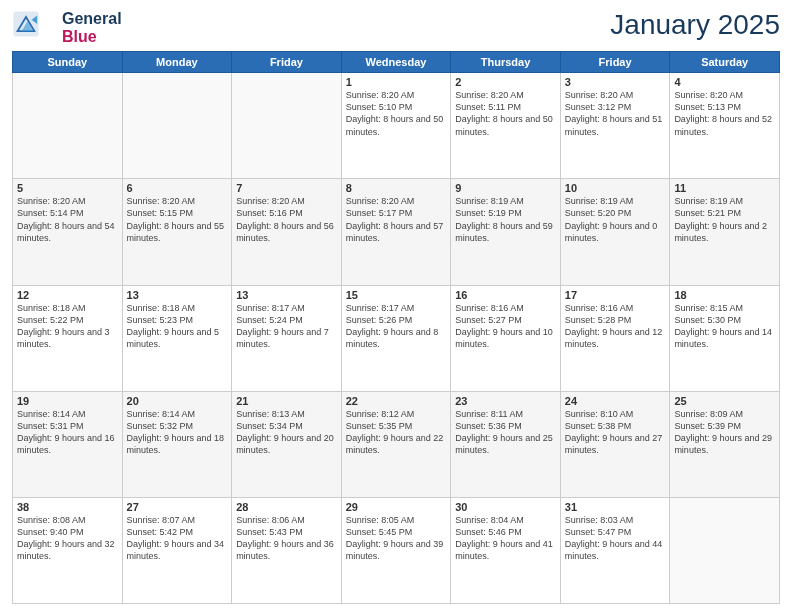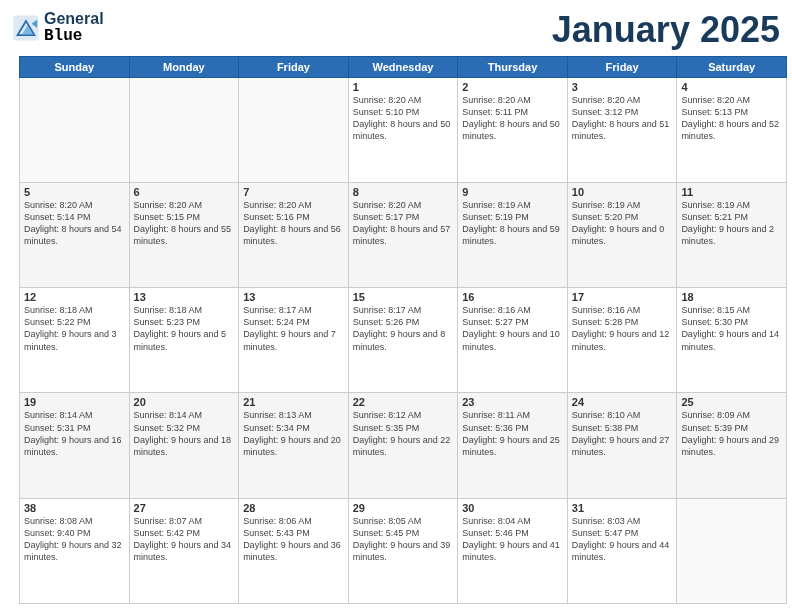--- a/index.html
+++ b/index.html
@@ -18,48 +18,46 @@
       flex-direction: column;
     }
     .header {
       display: flex;
       justify-content: space-between;
       align-items: flex-start;
       margin-bottom: 6px;
     }
     .logo {
       display: flex;
-      align-items: center;
-      gap: 2px;
+      gap: 20px;
     }
     .logo-icon {
       width: 28px;
       height: 28px;
       margin-right: 2px;
     }
     .title-section {
       text-align: right;
     }
     .month-title {
-      font-size: 36px;
-      font-weight: bold;
+      font-size: 28px;
+      font-weight: normal;
       color: #1a3a5c;
       line-height: 1.1;
     }
     .subtitle {
       font-size: 13px;
       color: #555;
     }
     .calendar {
       flex: 1;
       border: 1px solid #ccc;
       border-collapse: collapse;
       width: 100%;
       table-layout: fixed;
-      margin-left: 7px;
     }
     .calendar th {
       background: #2a6db5;
       color: #fff;
       font-size: 11px;
       font-weight: bold;
       text-align: center;
       padding: 4px 2px;
       border: 1px solid #1a5a9a;
     }
@@ -97,21 +95,21 @@
   <div class="header">
     <div class="logo">
       <svg class="logo-icon" viewBox="0 0 40 40">
         <rect x="2" y="2" width="36" height="36" rx="4" fill="#2a6db5" opacity="0.15"></rect>
         <polygon points="8,30 20,10 32,30" fill="none" stroke="#2a6db5" stroke-width="2.5"></polygon>
         <polygon points="14,30 22,16 30,30" fill="#4a9fd4" opacity="0.7"></polygon>
         <polygon points="28,14 36,8 36,20" fill="#4a9fd4"></polygon>
       </svg>
       <div>
         <div style="font-size:16px;font-weight:bold;color:#1a3a5c;line-height:1.1;">General</div>
-        <div style="font-size:16px;font-weight:bold;color:#000000;line-height:1.1;font-family:Liberation Mono, monospace;">Blue</div>
+        <div style="font-size:16px;font-weight:bold;color:#be185d;line-height:1.1;">Blue</div>
       </div>
     </div>
     <div class="title-section">
       <div class="month-title">January 2025</div>
     </div>
   </div>
 
   <table class="calendar">
     <thead>
       <tr>

